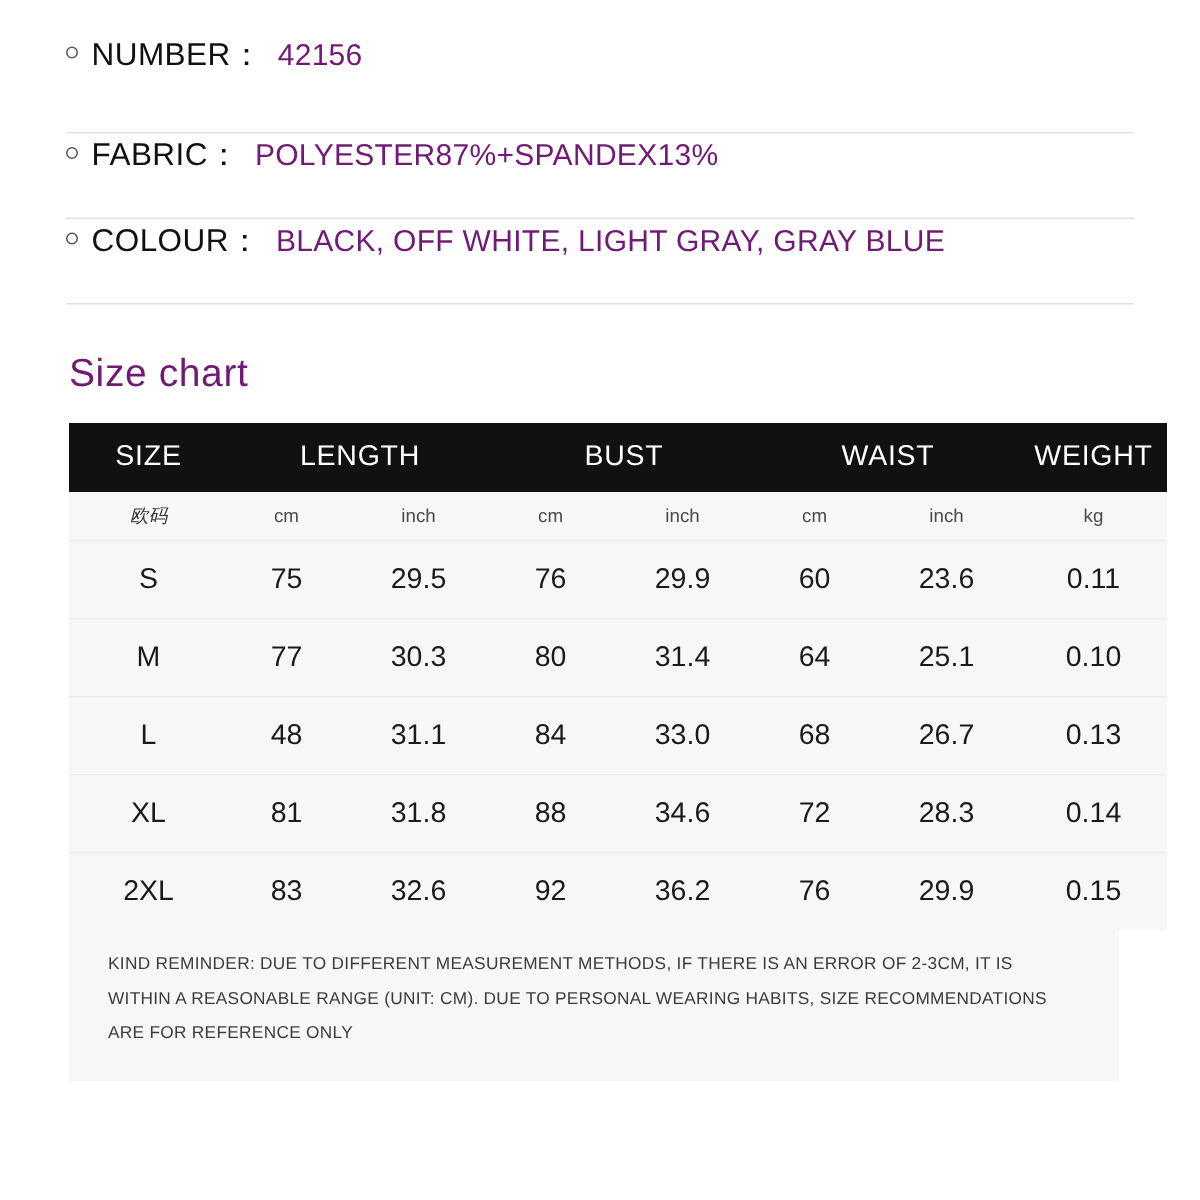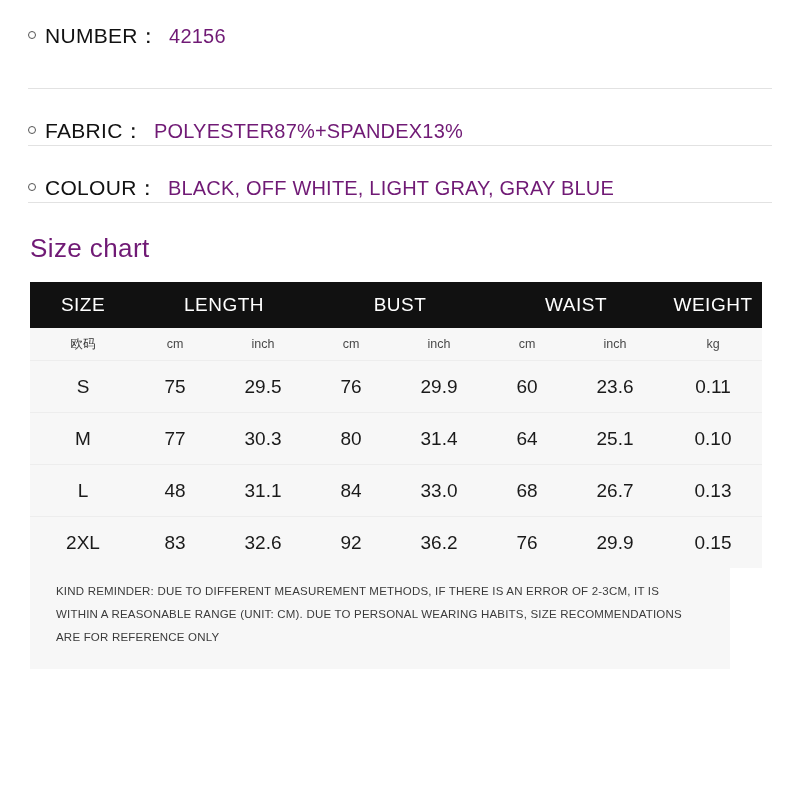--- a/index.html
+++ b/index.html
@@ -12,27 +12,27 @@
     background: #ffffff;
     font-family: "Liberation Sans", sans-serif;
     color: #111111;
     overflow: hidden;
   }
   .page {
     position: relative;
     width: 800px;
     height: 800px;
     box-sizing: border-box;
-    padding: 0 28px;
+    padding: 0 44px;
   }
 
   
   .spec-row {
     display: flex;
-    align-items: flex-end;
+    align-items: flex-start;
     border-bottom: 1px solid #e2e2e2;
     min-height: 56px;
   }
   .spec-row.first {
     padding-top: 22px;
     min-height: 66px;
     align-items: flex-start;
   }
   .spec-item {
     display: flex;
@@ -98,20 +98,21 @@
     background: #f7f7f7;
   }
   table.size-table tbody tr.units td {
     font-size: 12.5px;
     color: #4a4a4a;
     height: 30px;
   }
   table.size-table tbody tr.units td.cn {
     font-size: 12.5px;
     color: #333;
+    font-style: italic;
   }
   table.size-table td {
     text-align: center;
     font-size: 19px;
     color: #1a1a1a;
     height: 49px;
     border-bottom: 1px solid #ededed;
   }
   table.size-table tbody tr:last-child td {
     border-bottom: none;
@@ -223,20 +224,30 @@
           <td class="sizecol">L</td>
           <td>48</td>
           <td class="inch">31.1</td>
           <td>84</td>
           <td class="inch">33.0</td>
           <td>68</td>
           <td class="inch">26.7</td>
           <td>0.13</td>
         </tr>
 
+        <tr>
+          <td class="sizecol">XL</td>
+          <td>81</td>
+          <td class="inch">31.8</td>
+          <td>88</td>
+          <td class="inch">34.6</td>
+          <td>72</td>
+          <td class="inch">28.3</td>
+          <td>0.14</td>
+        </tr>
 
         <tr>
           <td class="sizecol">2XL</td>
           <td>83</td>
           <td class="inch">32.6</td>
           <td>92</td>
           <td class="inch">36.2</td>
           <td>76</td>
           <td class="inch">29.9</td>
           <td>0.15</td>

